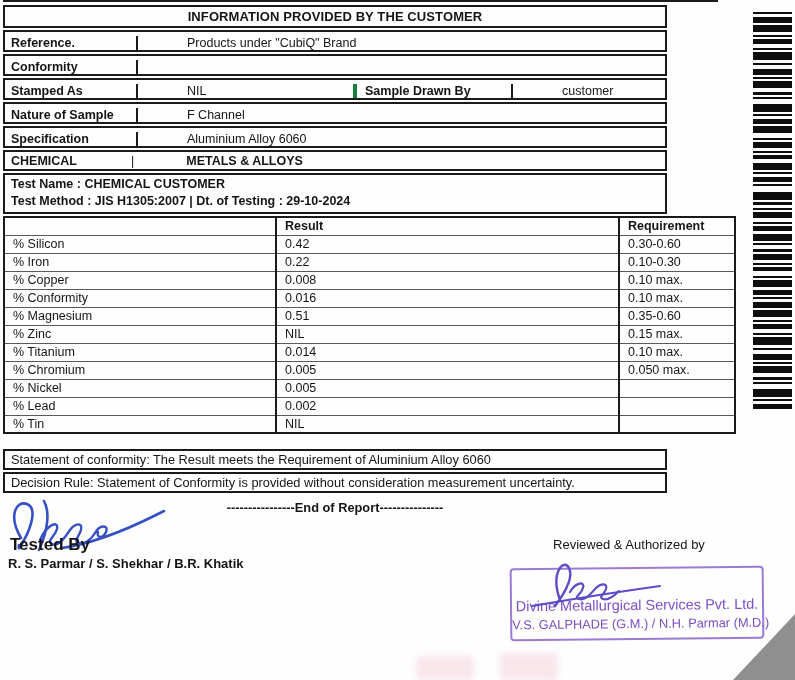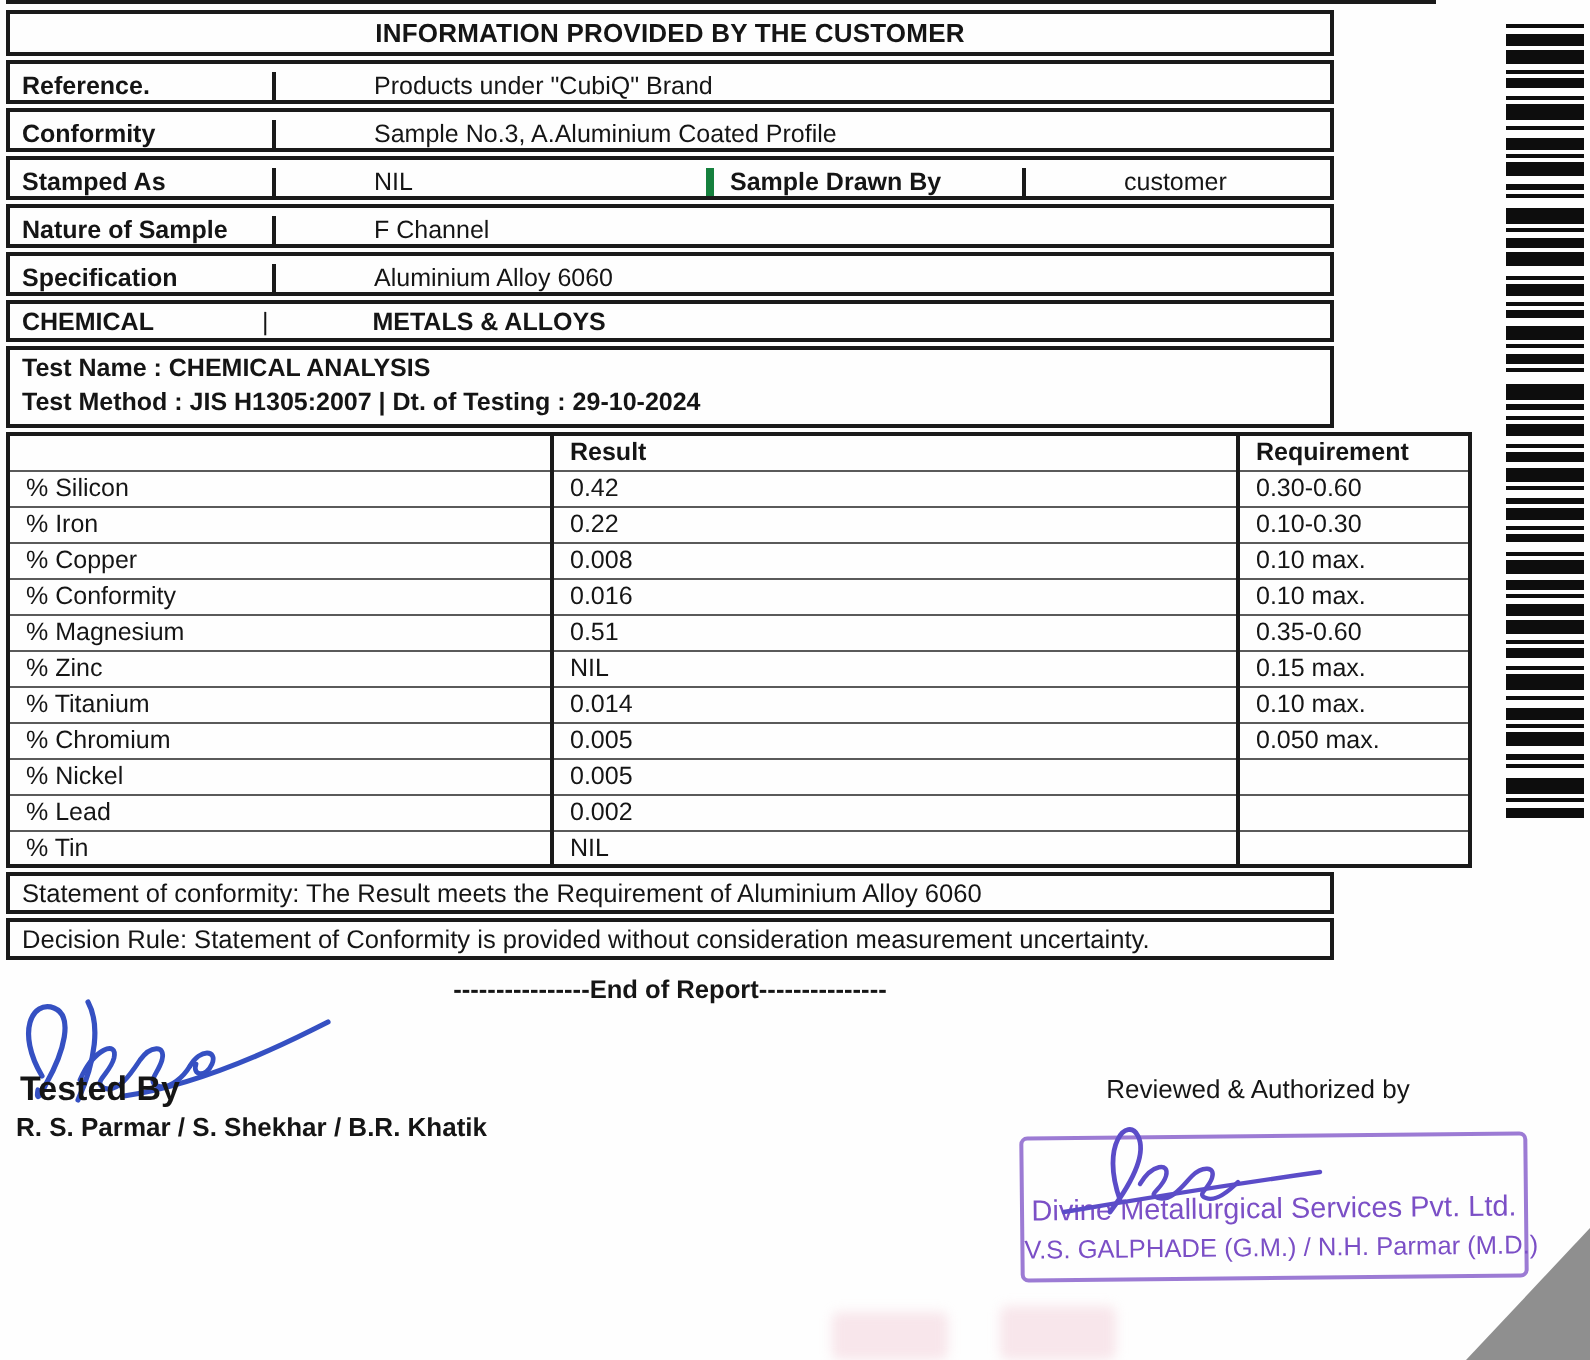--- a/index.html
+++ b/index.html
@@ -30,21 +30,21 @@
 
   .section-box { height: 21px; display: flex; align-items: center;
     font-weight: bold; font-size: 12.5px; }
   .section-box .cat { padding-left: 6px; }
   .section-box .pipe { margin-left: 54px; font-weight: normal; }
   .section-box .grp { margin-left: 52px; }
 
   .test-box { padding: 1px 0 2px 6px; font-size: 12.5px; font-weight: bold; line-height: 17px; }
 
   table.results { width: 100%; border-collapse: collapse; table-layout: fixed;
-    font-size: 12.5px; margin-bottom: 2px; border: 2px solid #1a1a1a; }
+    font-size: 12.5px; margin-bottom: 15px; border: 2px solid #1a1a1a; }
   table.results th, table.results td {
     border-top: 1px solid #5a5a5a; border-bottom: 1px solid #5a5a5a;
     padding: 1px 4px 1px 8px; height: 18px; text-align: left; font-weight: normal;
     overflow: hidden; white-space: nowrap; }
   table.results th { font-weight: bold; }
   table.results col.c1 { width: 272px; }
   table.results col.c2 { width: 343px; }
   table.results col.c3 { width: 116px; }
   table.results th:nth-child(2), table.results td:nth-child(2) {
     border-left: 2px solid #1a1a1a; }
@@ -102,21 +102,20 @@
 
     <div class="box title-box">INFORMATION PROVIDED BY THE CUSTOMER</div>
 
     <div class="box info-row">
       <div class="info-label">Reference.</div>
       <div class="info-value">Products under "CubiQ" Brand</div>
     </div>
 
     <div class="box info-row">
       <div class="info-label">Conformity</div>
-      <div class="info-value">Sample No.3, A.Aluminium Coated Profile</div>
     </div>
 
     <div class="box info-row">
       <div class="info-label">Stamped As</div>
       <div class="info-value-mid">NIL</div>
       <div class="info-label-2">Sample Drawn By</div>
       <div class="info-value-2">customer</div>
     </div>
 
     <div class="box info-row">
@@ -129,21 +128,21 @@
       <div class="info-value">Aluminium Alloy 6060</div>
     </div>
 
     <div class="box section-box">
       <span class="cat">CHEMICAL</span>
       <span class="pipe">|</span>
       <span class="grp">METALS &amp; ALLOYS</span>
     </div>
 
     <div class="box test-box">
-      <div>Test Name : CHEMICAL ANALYSIS</div>
+      <div>Test Name : CHEMICAL CUSTOMER</div>
       <div>Test Method : JIS H1305:2007 | Dt. of Testing : 29-10-2024</div>
     </div>
 
     <table class="results">
       <colgroup>
           <col class="c1">
           <col class="c2">
           <col class="c3">
         </colgroup>
       <thead>

